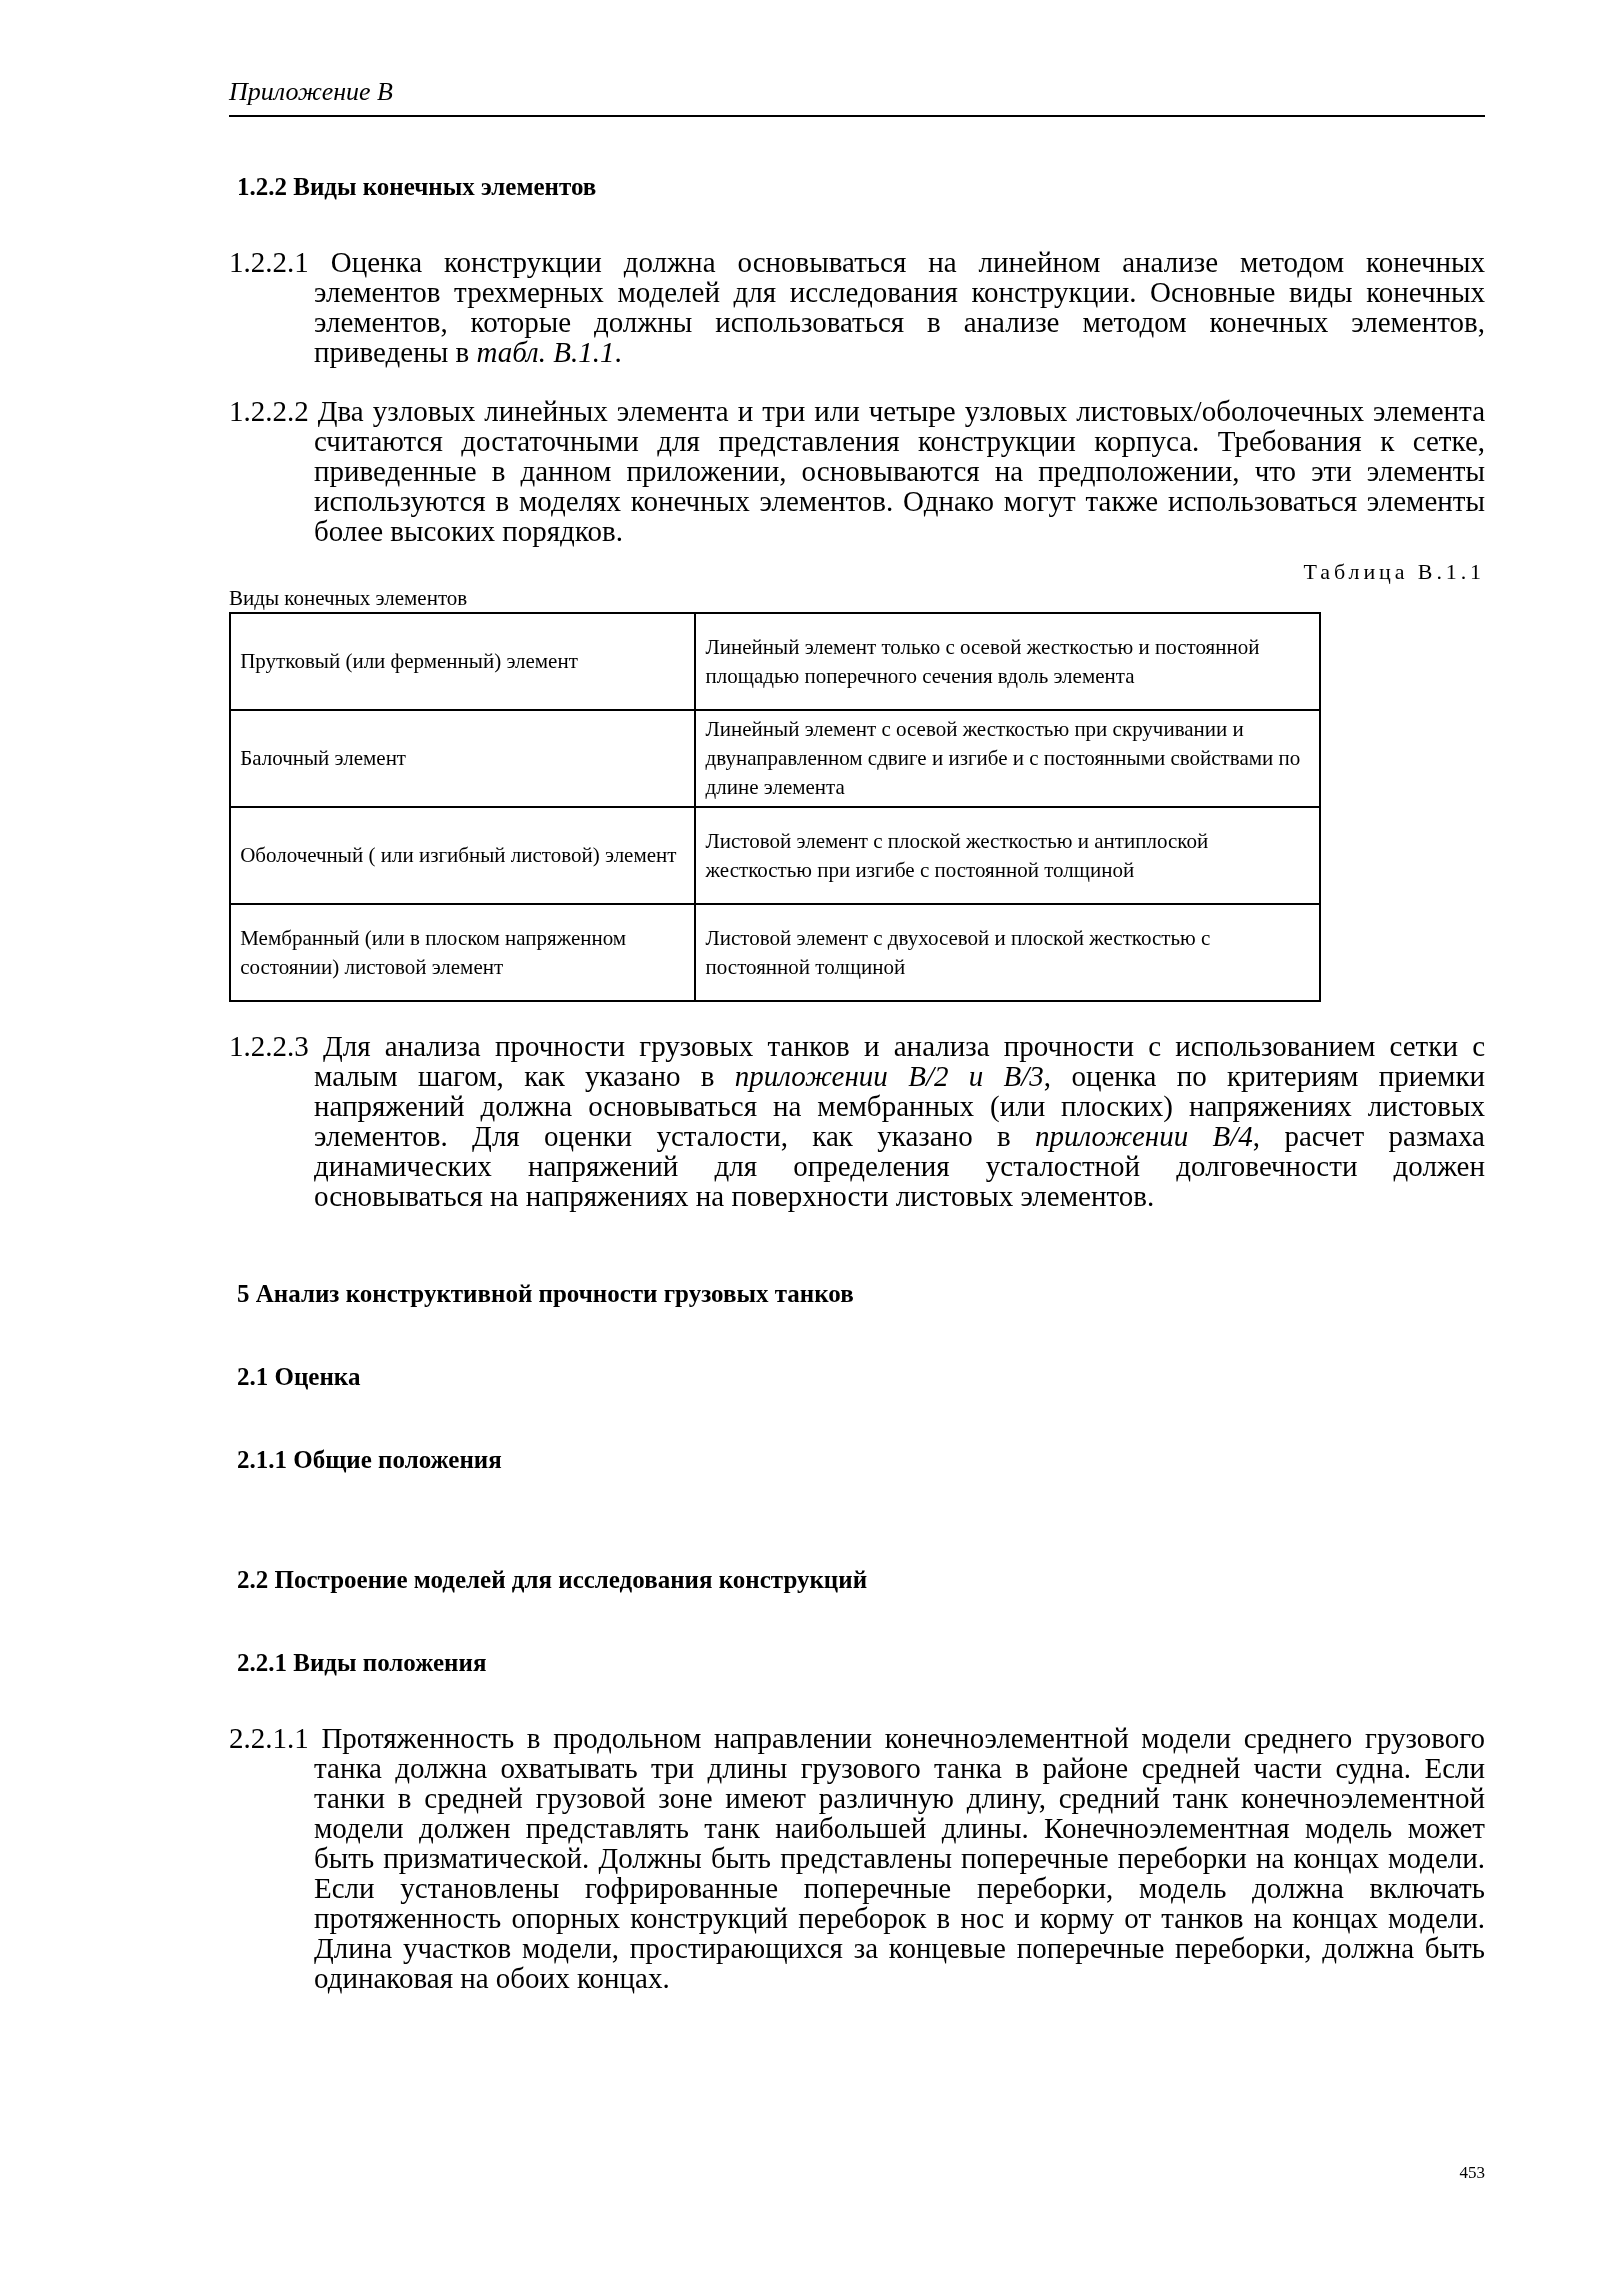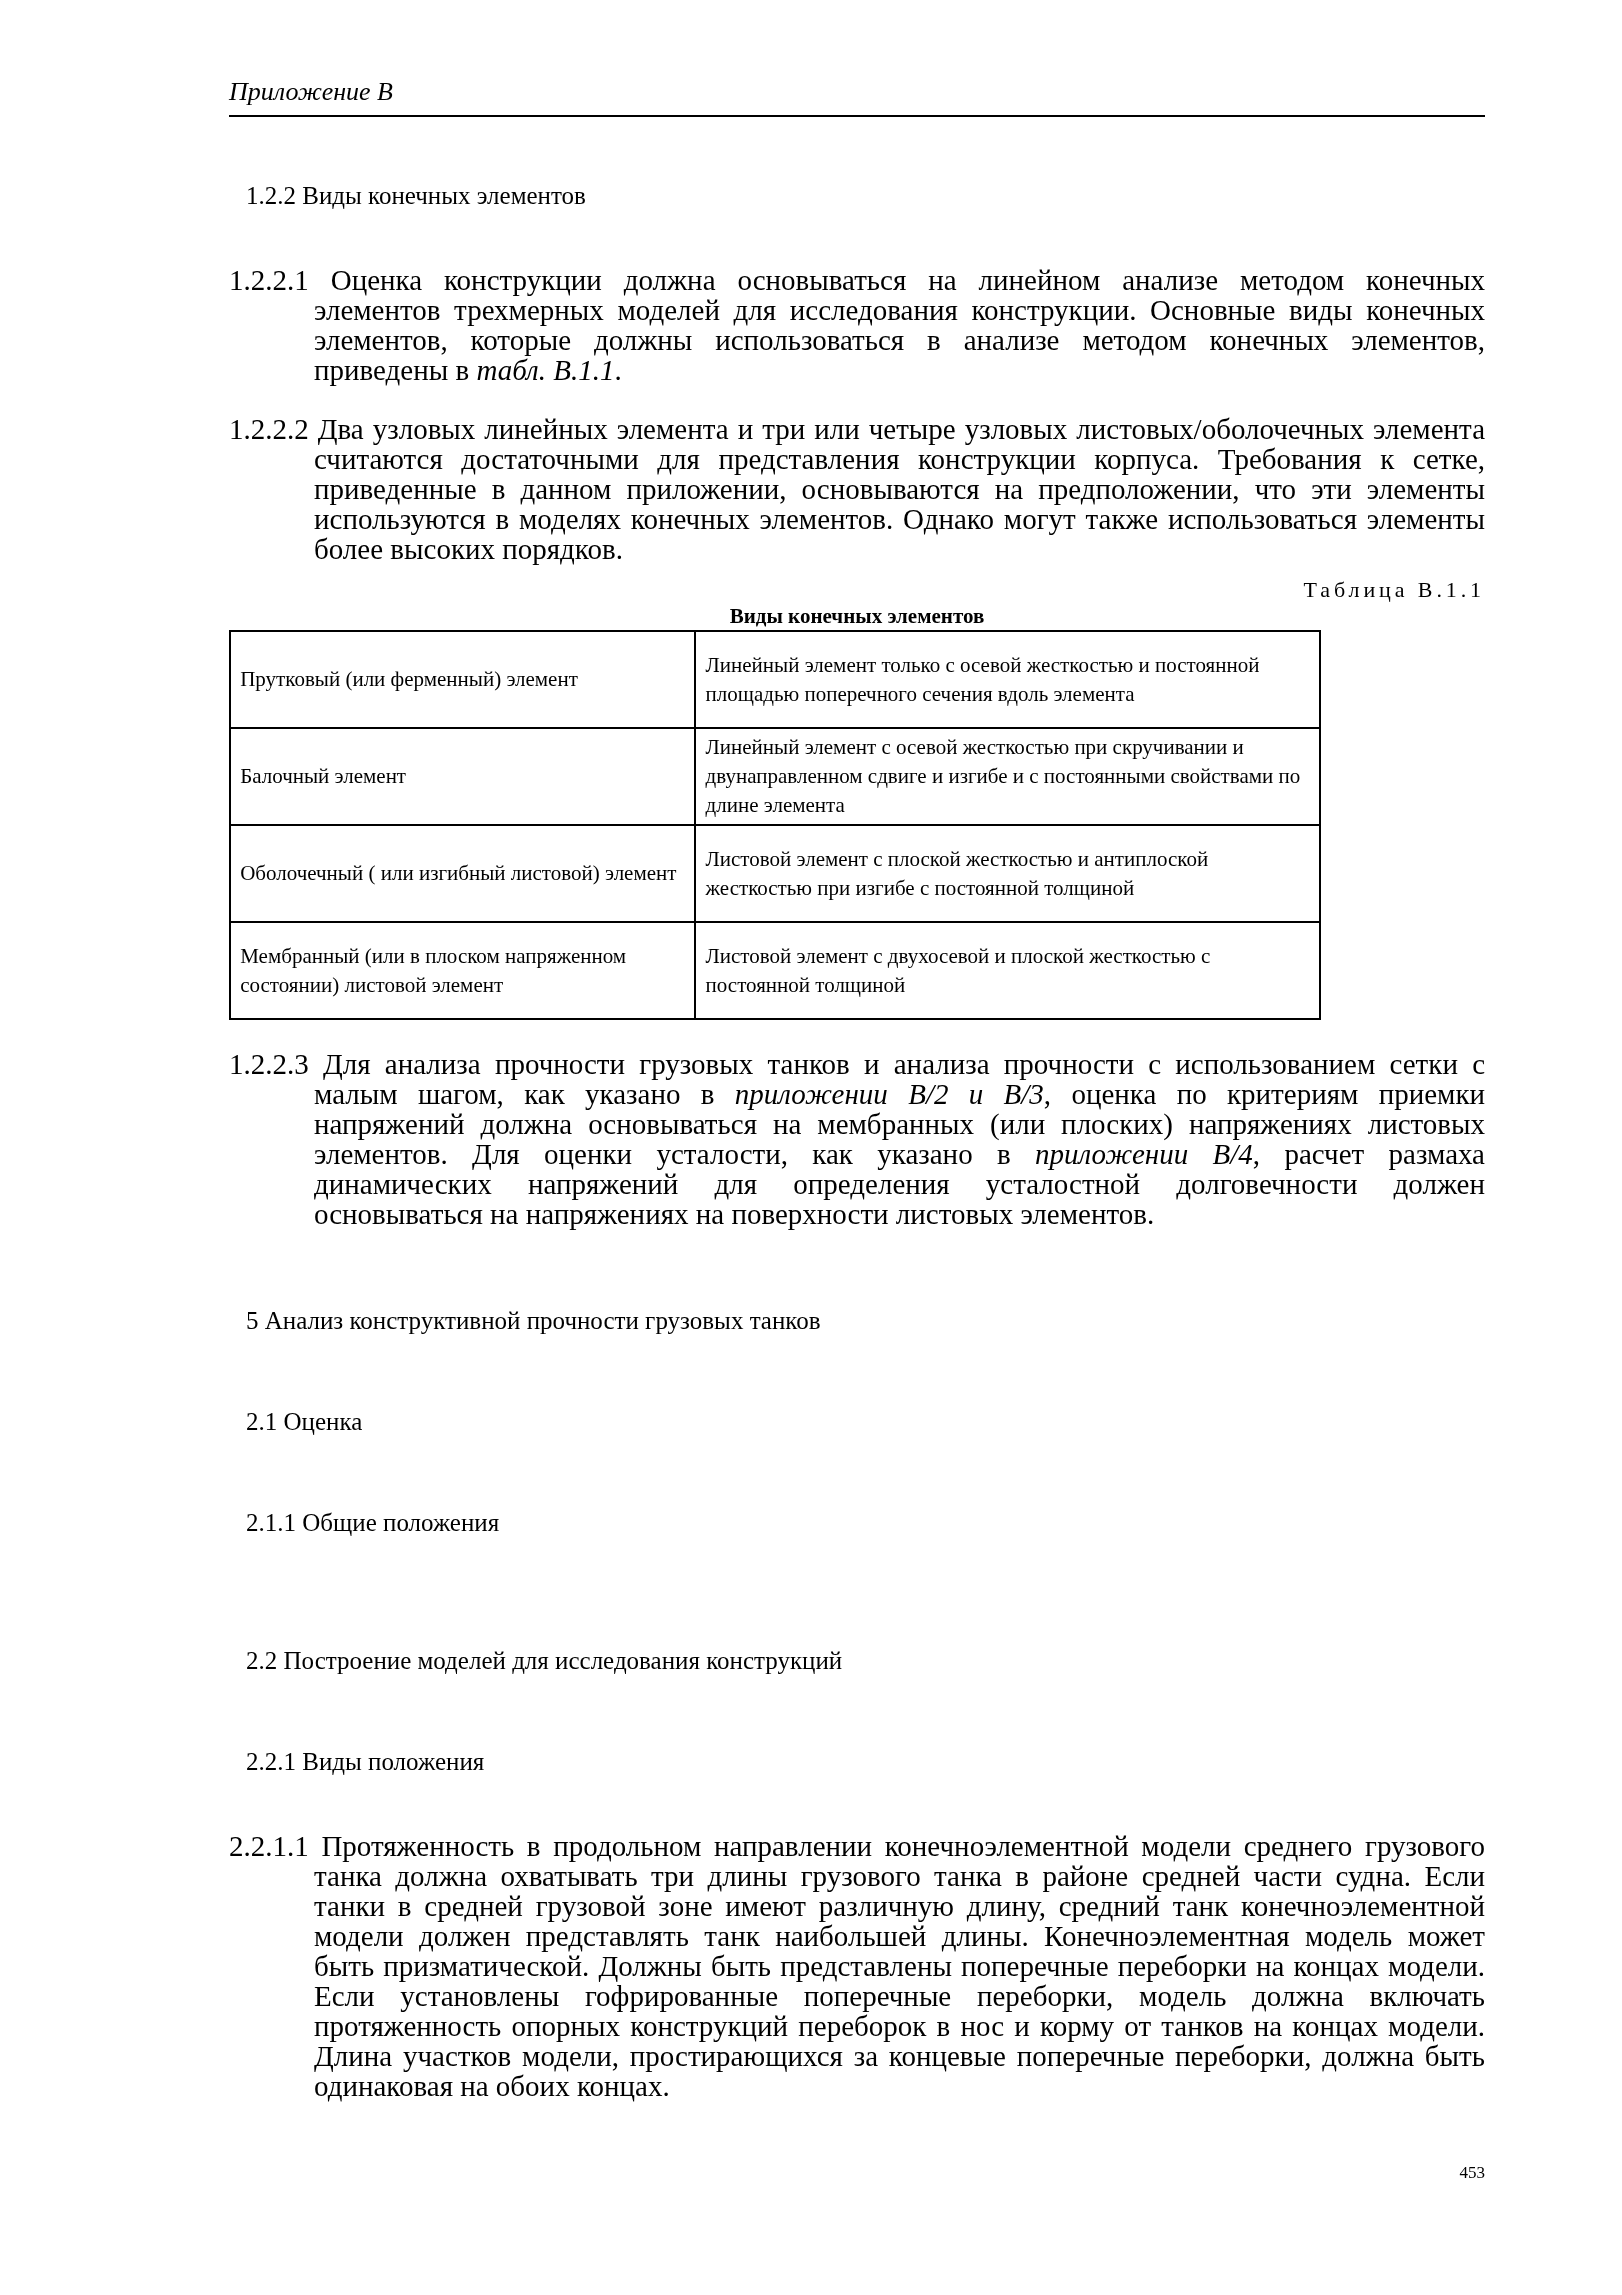--- a/index.html
+++ b/index.html
@@ -1,29 +1,29 @@
 <!DOCTYPE html>
 <html style="font-size:10.5px"><head>
 <meta charset="utf-8">
 <style>
   html, body { margin: 0; padding: 0; background: #ffffff; }
   body { width: 1622px; height: 2295px; position: relative; font-family: "Liberation Serif", "DejaVu Serif", serif; color: #000; }
   .page { position: absolute; left: 229px; top: 0; width: 1256px; }
   .running-head { position: absolute; top: 77px; left: 0; font-size: 26px; font-style: italic; }
   .head-rule { position: absolute; top: 115px; left: 0; width: 1256px; height: 0; border-top: 2.6px solid #000; }
   .content { position: absolute; top: 164px; left: 0; width: 1256px; }
-  .h { font-weight: normal; font-size: 25px; line-height: 30px; margin: 17px; }
+  .h { font-weight: bold; font-size: 25px; line-height: 30px; margin: 8px; }
   .p { font-size: 29px; line-height: 30px; text-align: justify; padding-left: 85px; text-indent: -85px; margin: 0; }
   .p .num { display: inline-block; width: auto; text-indent: 0; }
   .i { font-style: italic; }
   .gap-s { height: 29px; }
   .gap-m { height: 37px; }
   .gap-l { height: 60px; }
   .table-label { text-align: right; font-size: 22px; letter-spacing: 3.9px; line-height: 26px; margin-top: 13px; }
-  .table-title { text-align: center; font-weight: bold; font-size: 21px; line-height: 26px; }
+  .table-title { font-weight: normal; font-size: 21px; line-height: 26px; }
   table.fe { width: 1092px; border-collapse: collapse; margin-top: 1.3px; }
   table.fe td { border: 2.6px solid #000; font-size: 21px; line-height: 29px; padding: 0 9.2px; height: 95px; vertical-align: middle; }
   table.fe td.c1 { width: 445px; }
   .page-number { position: absolute; top: 2163px; right: 0; font-size: 17px; }
 </style>
 </head>
 <body>
 
 <div class="page">
   <div class="running-head">Приложение В</div>

